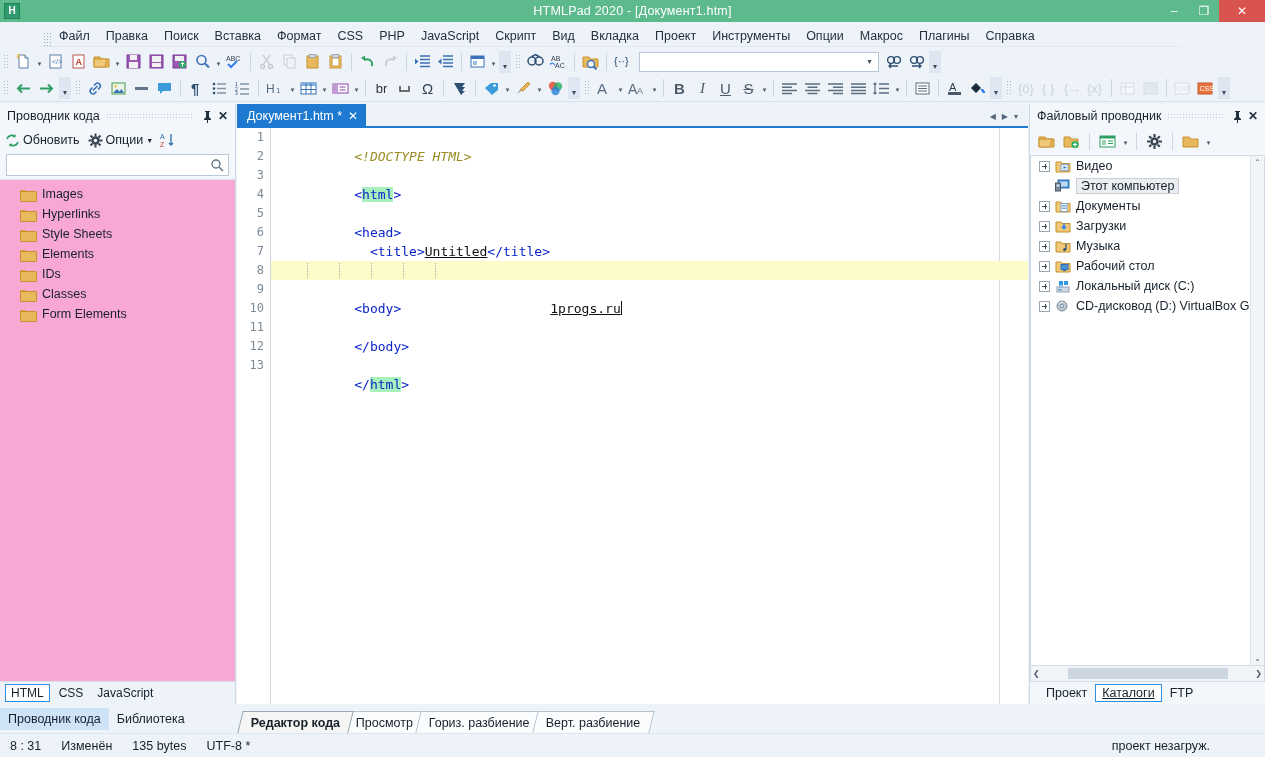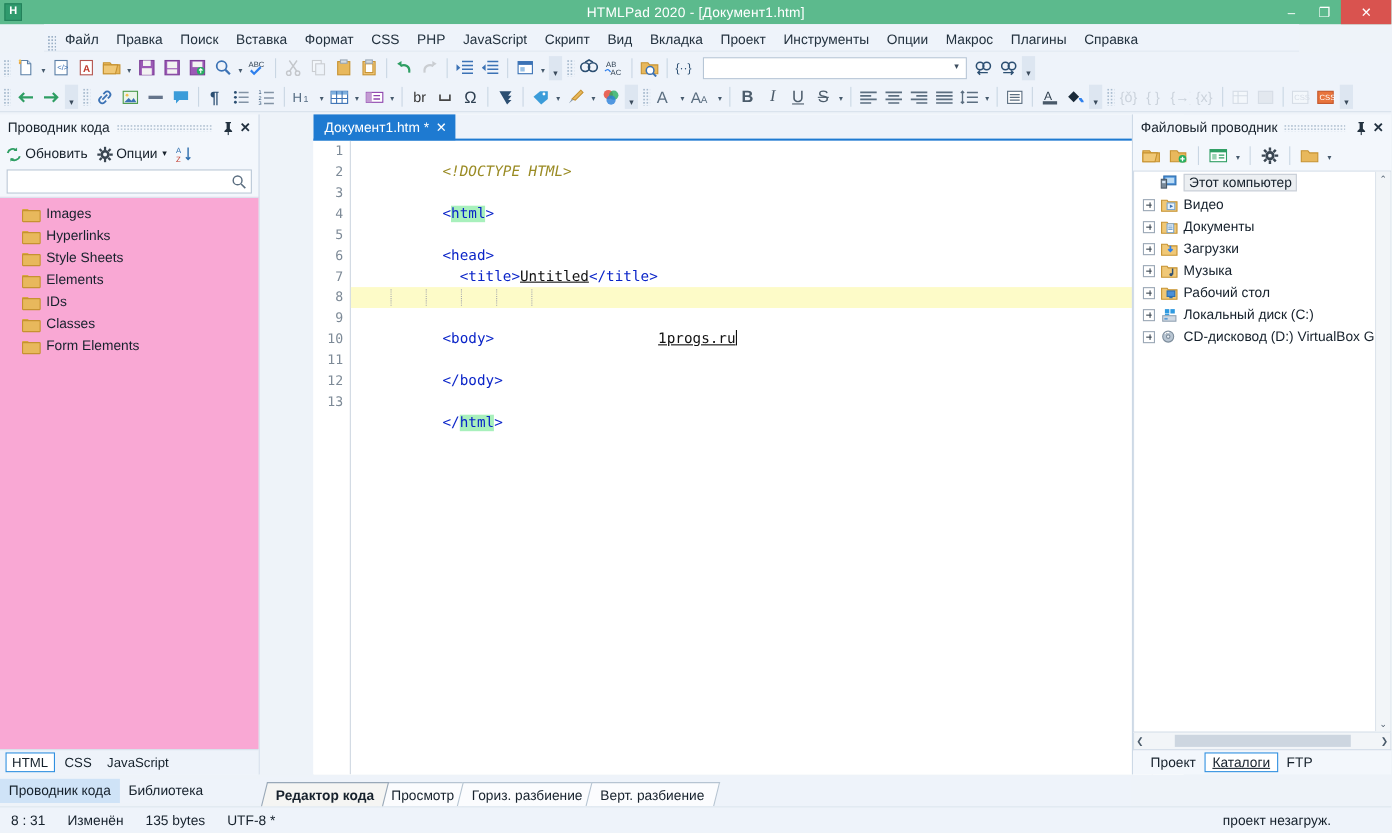--- a/index.html
+++ b/index.html
@@ -133,21 +133,20 @@
   .lp-tabs {
     height: 22px; background: #eef3fa; display: flex; align-items: stretch;
   }
   .lp-tab { display: flex; align-items: center; padding: 0 8px; font-size: 12.5px; color: #16212c; }
   .lp-tab.sel { background: #cfe3f7; }
 
   
   .editor-wrap {
     position: absolute; left: 237px; top: 104px; width: 791px; height: 600px;
     background: #fff;
-    margin-left: 48px;
   }
   .tabstrip {
     height: 24px; background: #eef3fa; display: flex; align-items: stretch;
     position: relative;
   }
   .doc-tab {
     display: flex; align-items: center; gap: 6px; padding: 0 8px 0 10px;
     background: #1e7ad1; color: #fff; font-size: 12.5px;
   }
   .doc-tab .x { font-size: 12px; }
@@ -998,43 +997,43 @@
       </span>
       <span class="tb-caret">▾</span>
     </div>
 
     <div class="fe-tree">
       <div class="fe-vscroll">
         <span class="sb-arrow">⌃</span>
         <span class="sb-arrow">⌄</span>
       </div>
 
+      <div class="fe-row">
+        <span class="expander"></span>
+        <span>
+          <svg width="16" height="13" viewBox="0 0 16 13">
+              <path d="M1 2h5l1 1.5h8V12H1z" fill="#f0c877" stroke="#c69231"></path>
+              <rect x="6" y="4.5" width="7" height="6" fill="#e8f2fb" stroke="#7aa6cf"></rect>
+              <path d="M8.5 6l3 1.5-3 1.5z" fill="#3b72b5"></path>
+            </svg>
+        </span>
+        <span>Видео</span>
+      </div>
+
       <div class="fe-row sel">
         <span style="width:15px;flex:none;"></span>
         <span>
           <svg width="16" height="14" viewBox="0 0 16 14">
               <rect x="3" y="1" width="11" height="8" fill="#4a90d9" stroke="#2f6fae"></rect>
               <rect x="4.5" y="2.5" width="8" height="5" fill="#bcdcf5"></rect>
               <rect x="0.5" y="4" width="5" height="8" fill="#7a8a99" stroke="#4c5a68"></rect>
               <rect x="1.5" y="5.5" width="3" height="2" fill="#d6e6f5"></rect>
             </svg>
         </span>
         <span class="lbl">Этот компьютер</span>
-      </div>
-
-      <div class="fe-row">
-        <span class="expander"></span>
-        <span>
-          <svg width="16" height="13" viewBox="0 0 16 13">
-              <path d="M1 2h5l1 1.5h8V12H1z" fill="#f0c877" stroke="#c69231"></path>
-              <rect x="6" y="4.5" width="7" height="6" fill="#e8f2fb" stroke="#7aa6cf"></rect>
-              <path d="M8.5 6l3 1.5-3 1.5z" fill="#3b72b5"></path>
-            </svg>
-        </span>
-        <span>Видео</span>
       </div>
 
       <div class="fe-row">
         <span class="expander"></span>
         <span>
           <svg width="16" height="13" viewBox="0 0 16 13">
               <path d="M1 2h5l1 1.5h8V12H1z" fill="#f0c877" stroke="#c69231"></path>
               <rect x="6" y="3.5" width="6" height="8" fill="#fff" stroke="#7aa6cf"></rect>
               <path d="M7 5.5h4M7 7h4M7 8.5h4" stroke="#7aa6cf"></path>
             </svg>

